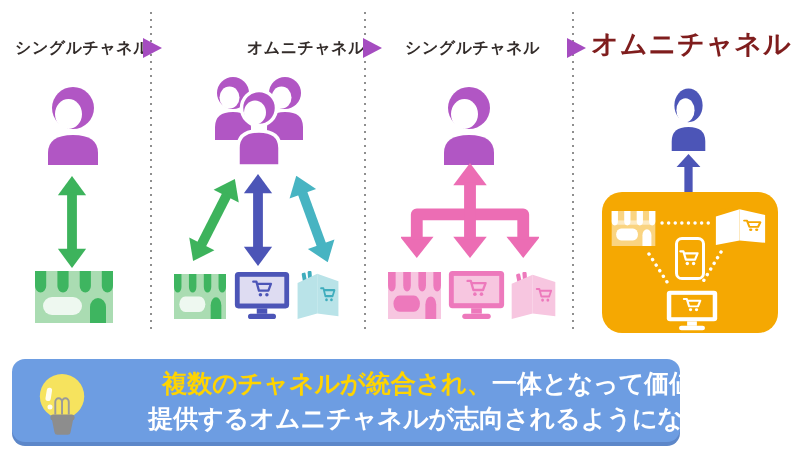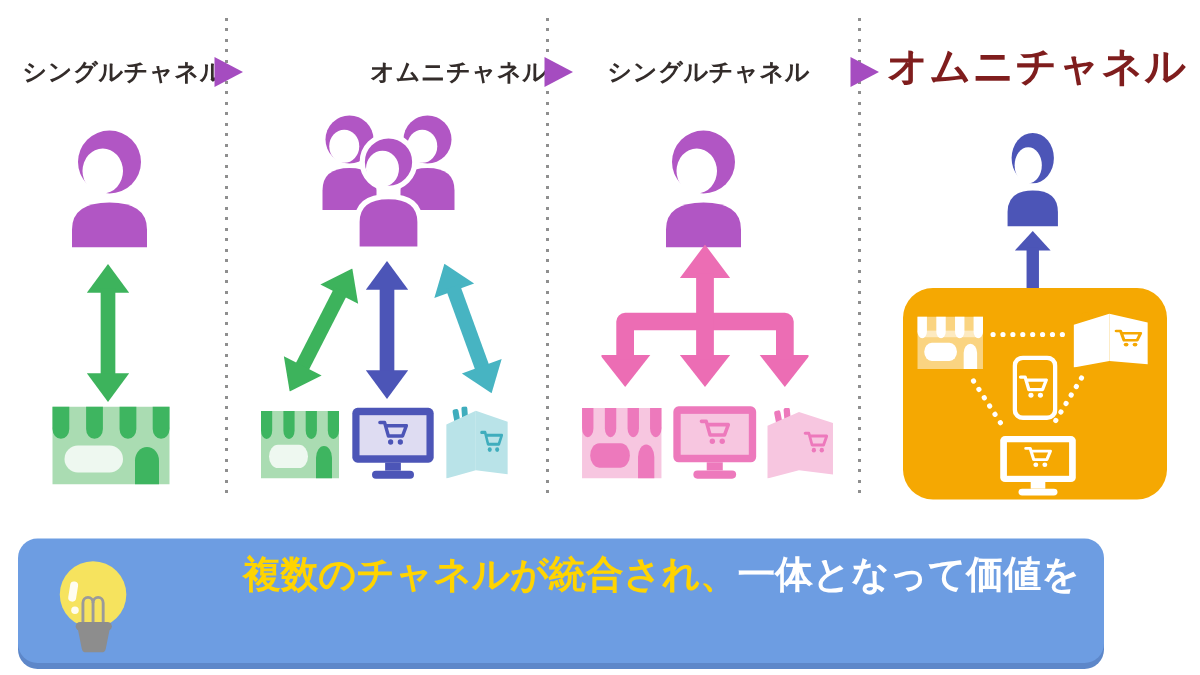--- a/index.html
+++ b/index.html
@@ -291,32 +291,33 @@
         <svg viewBox="0 0 176 141">
           <g stroke="#fff" stroke-width="3.4" stroke-linecap="round" stroke-dasharray="0.1 6.5" fill="none">
             <path d="M60,31 H112"></path>
             <path d="M47,62 L67,93"></path>
             <path d="M119,60 L99,93"></path>
           </g>
         </svg>
       </div>
   </div>
 
-  <div class="abs banner" style="left:12px;top:359px;width:724px;height:83px;">
+  <div class="abs banner" style="left:12px;top:359px;width:668px;height:83px;">
     <div class="abs icon" style="left:24px;top:12px;width:54px;height:66px;">
         <svg viewBox="0 0 56 66">
           <circle cx="27" cy="25" r="23" fill="#f6e35e"></circle>
           <rect x="10.5" y="16" width="5.5" height="14" rx="2.7" fill="#fffdf0" transform="rotate(9 13 23)"></rect>
           <circle cx="14.5" cy="36" r="2.6" fill="#fffdf0"></circle>
           <g stroke="#9a9a9a" stroke-width="2" fill="none">
             <path d="M20,44 V31 a3.5,4 0 0 1 7,0 v13"></path>
             <path d="M27,31 a3.5,4 0 0 1 7,0 v13"></path>
           </g>
           <rect x="15" y="44" width="25" height="6" rx="3" fill="#8d8d8d"></rect>
           <path d="M16.5,49 l2.7,13.5 a3,3 0 0 0 3,2.5 h10.6 a3,3 0 0 0 3,-2.5 l2.7,-13.5 Z" fill="#8d8d8d"></path>
         </svg>
       </div>
     <div class="abs banner-text" style="left:96px;top:7px;width:666px;">
       <div><span class="hl">複数のチャネルが統合され、</span><span>一体となって価値を</span></div>
+      <div>提供するオムニチャネルが志向されるようになる。</div>
     </div>
   </div>
 
 </div>
 
 </body></html>

